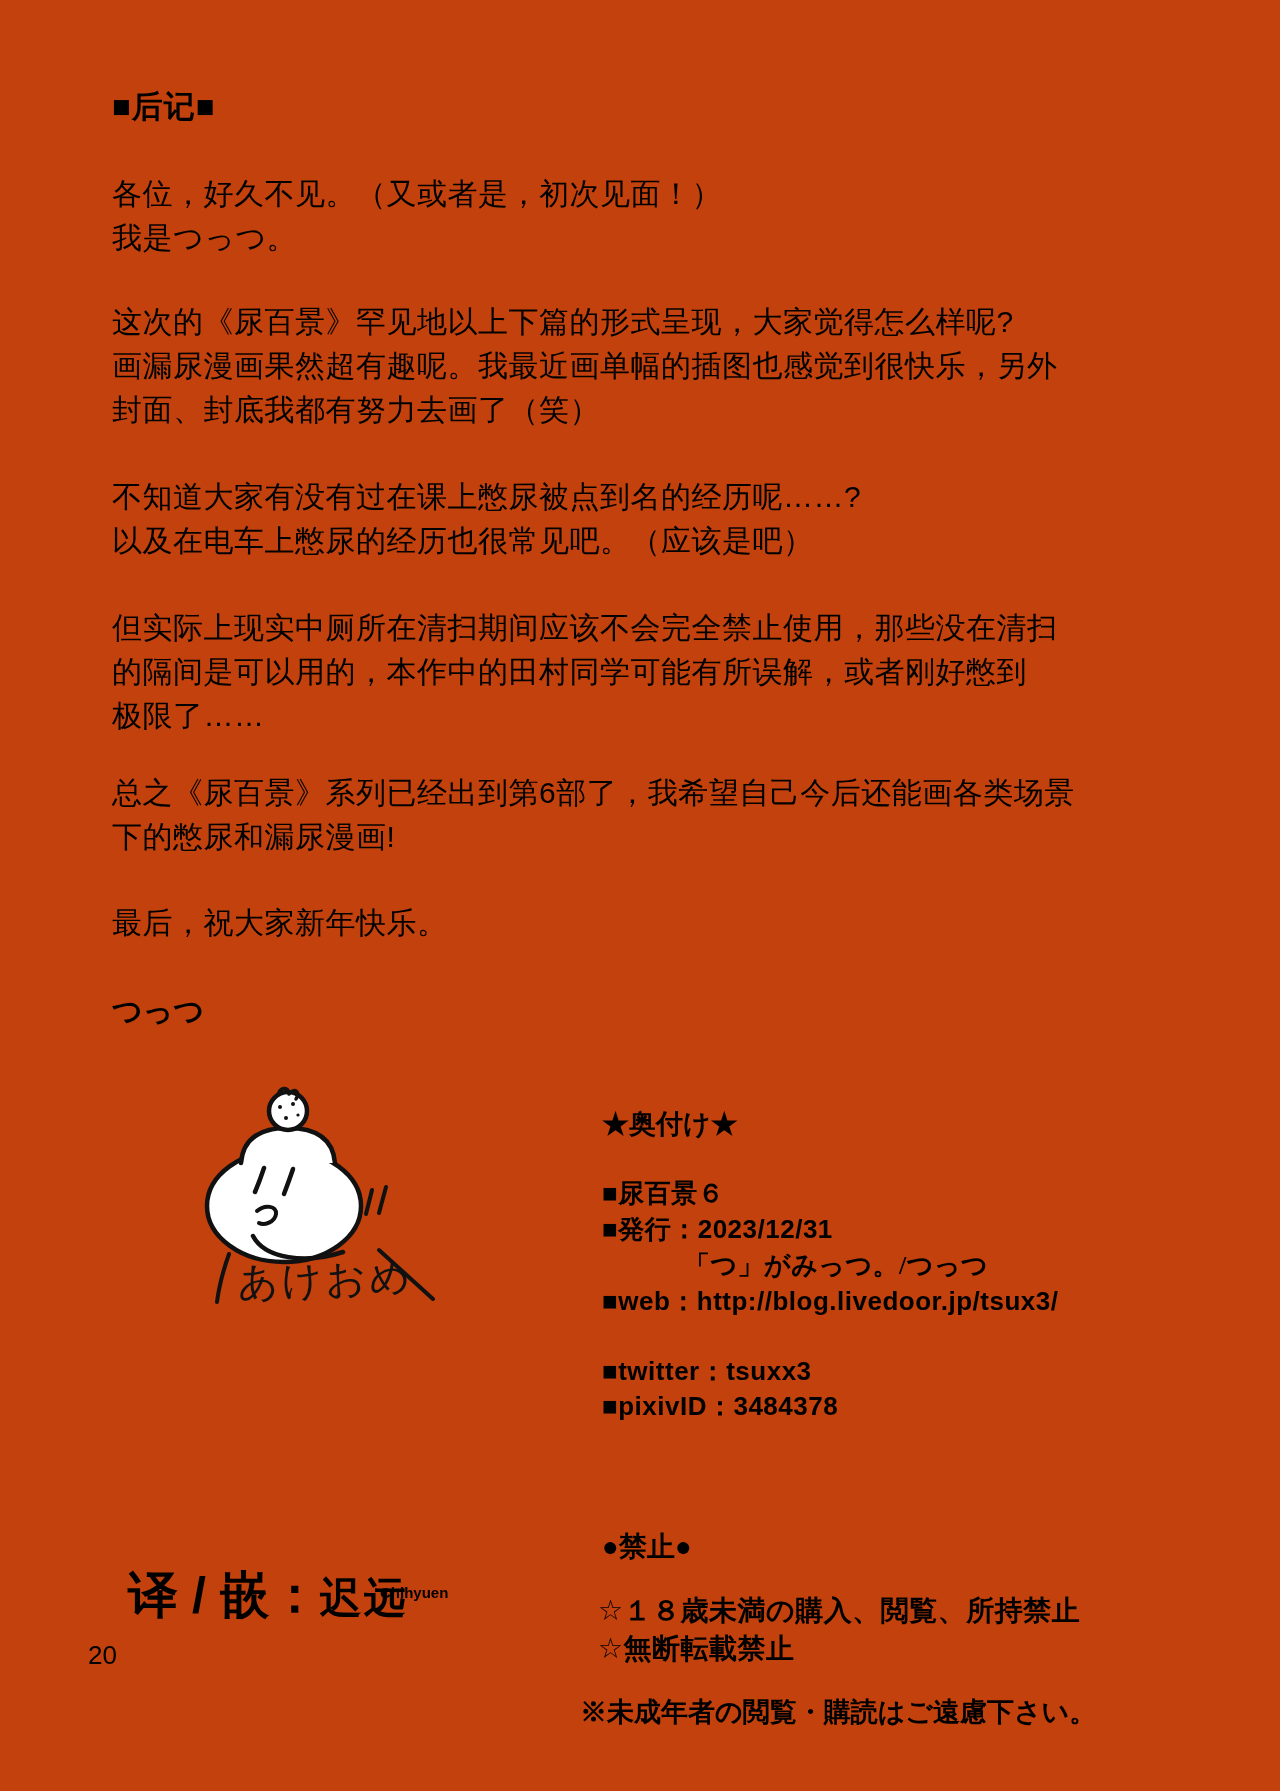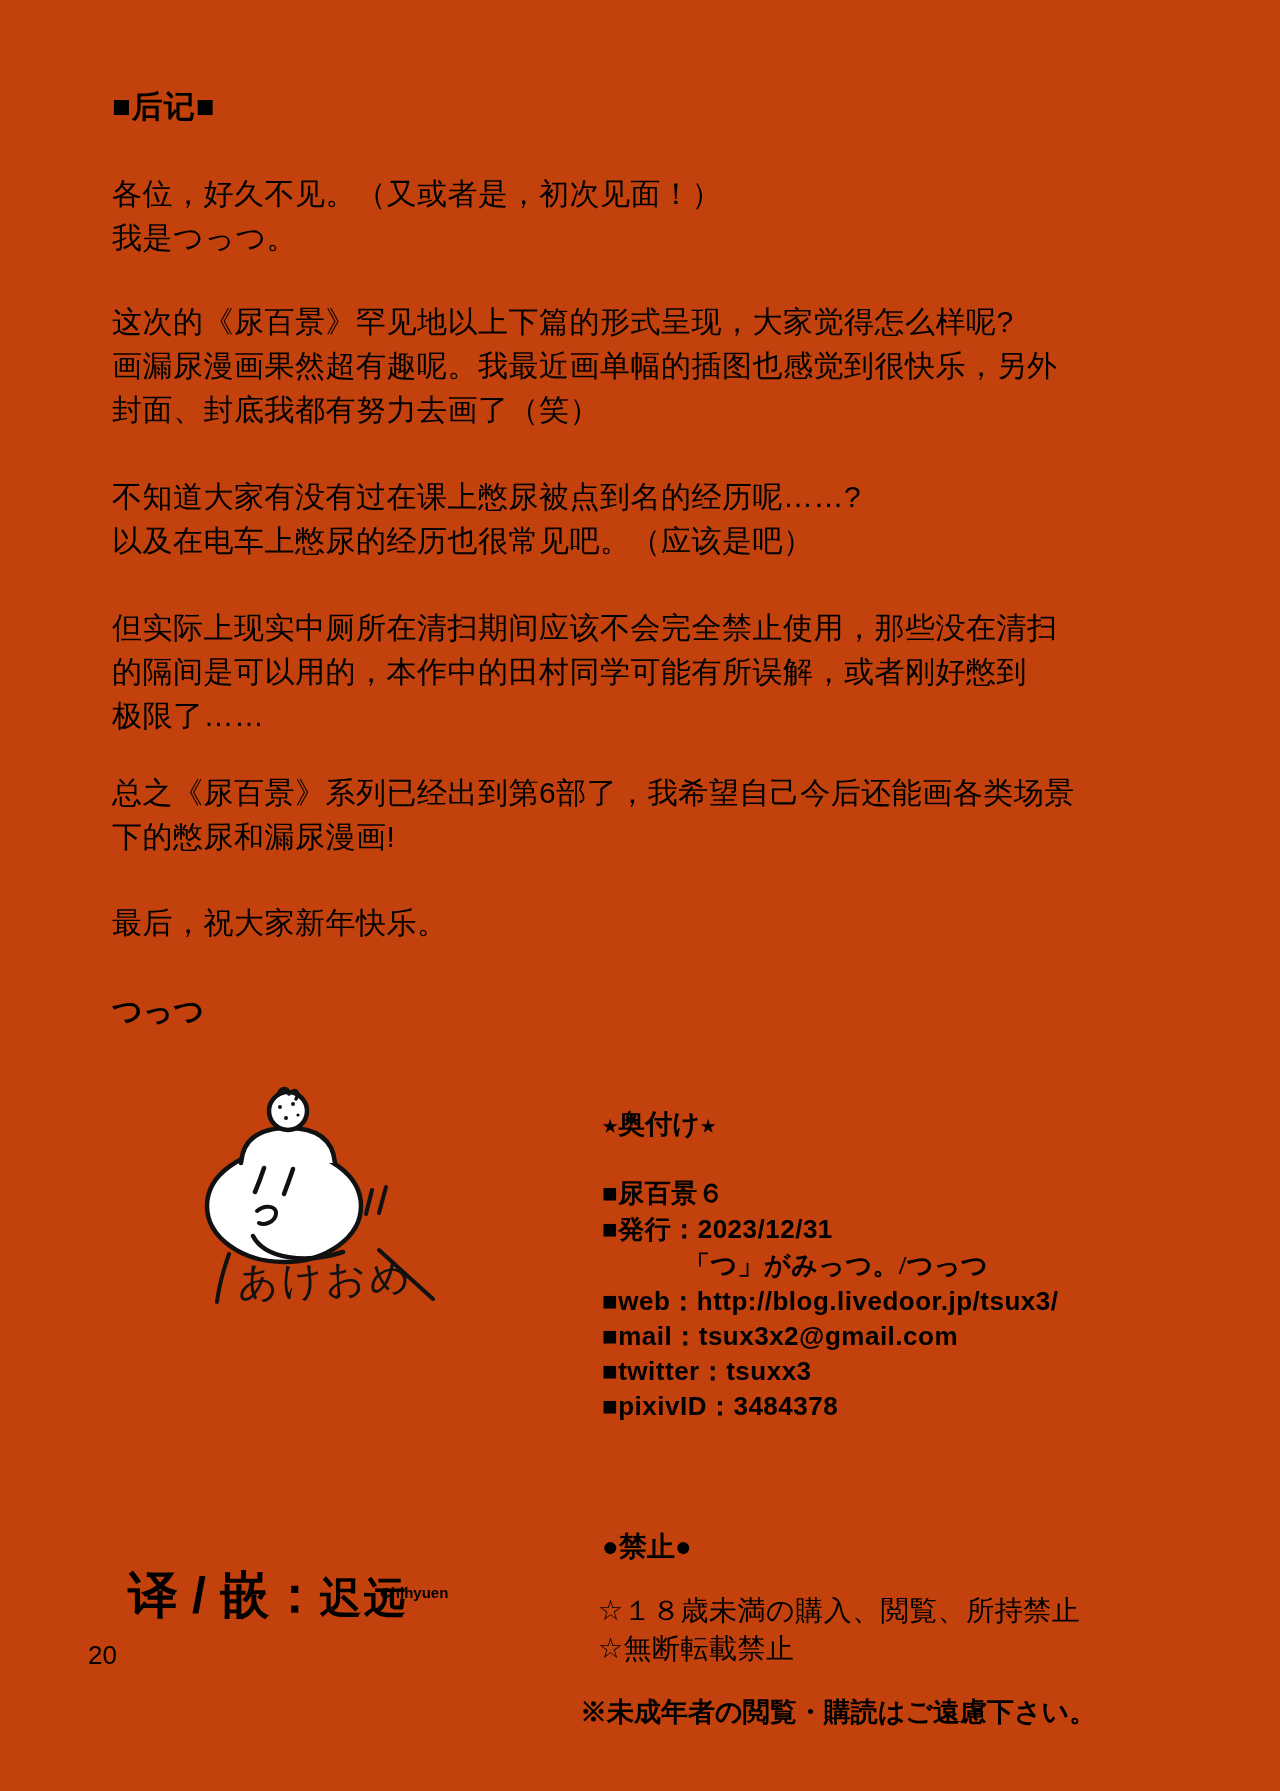--- a/index.html
+++ b/index.html
@@ -7,25 +7,25 @@
     position:relative;width:1280px;height:1791px;margin:0 auto;
     background:#c2410c;color:#000000;overflow:hidden;
     font-family:"Liberation Sans","DejaVu Sans",sans-serif;
   }
   .abs{position:absolute;white-space:nowrap;}
   .afterword-title{left:112px;top:86px;font-size:31px;font-weight:700;letter-spacing:1px;}
   .para{left:112px;font-size:30px;font-weight:400;line-height:44px;letter-spacing:0.5px;}
   .para .line{height:44px;}
   .signature{left:112px;font-size:30px;font-weight:600;}
   .col-line{left:602px;font-size:26px;font-weight:600;letter-spacing:0.5px;}
-  .col-header{left:602px;font-size:27px;font-weight:700;font-family:Liberation Mono, monospace;}
+  .col-header{left:602px;font-size:27px;font-weight:700;font-family:Liberation Serif, serif;}
   .col-serif{font-family:"Liberation Serif","DejaVu Serif",serif;font-weight:600;}
   .col-indent{left:684px;}
   .proh-header{left:602px;font-size:28px;font-weight:800;}
-  .proh-item{left:598px;font-size:28px;font-weight:400;letter-spacing:0.5px;}
+  .proh-item{left:598px;font-size:28px;font-weight:700;letter-spacing:0.5px;}
   .proh-note{left:580px;font-size:27px;font-weight:700;font-family:"Liberation Serif","DejaVu Serif",serif;}
   .credit-romaji{left:380px;top:1584px;font-size:15px;font-weight:700;}
   .credit-line{left:128px;top:1562px;}
   .credit-prefix{font-size:50px;font-weight:700;vertical-align:baseline;}
   .credit-name{font-size:42px;font-weight:900;letter-spacing:2px;vertical-align:baseline;text-align:center;}
   .page-number{left:88px;top:1640px;font-size:26px;font-weight:400;}
   .doodle{left:160px;top:1078px;width:320px;height:270px;}
   .doodle svg{display:block;width:100%;height:100%;}
 </style>
 </head>
@@ -100,21 +100,20 @@
       </g>
       <text x="78" y="218" font-size="40" letter-spacing="3" fill="#111111" transform="rotate(-2 78 218)" font-family="Liberation Sans, DejaVu Sans, sans-serif">あけおめ</text>
     </svg>
   </div>
 
   <div class="abs col-header" style="top:1106px">★奥付け★</div>
   <div class="abs col-line" style="top:1176px">■尿百景６</div>
   <div class="abs col-line" style="top:1212px">■発行：2023/12/31</div>
   <div class="abs col-line col-serif col-indent" style="top:1248px">「つ」がみっつ。/つっつ</div>
   <div class="abs col-line" style="top:1284px">■web：http://blog.livedoor.jp/tsux3/</div>
-  <div class="abs col-line" style="top:1319px">■mail：tsux3x2@gmail.com</div>
   <div class="abs col-line" style="top:1354px">■twitter：tsuxx3</div>
   <div class="abs col-line" style="top:1389px">■pixivID：3484378</div>
 
   <div class="abs proh-header" style="top:1528px">●禁止●</div>
   <div class="abs proh-item" style="top:1592px">☆１８歳未満の購入、閲覧、所持禁止</div>
   <div class="abs proh-item" style="top:1630px">☆無断転載禁止</div>
   <div class="abs proh-note" style="top:1694px">※未成年者の閲覧・購読はご遠慮下さい。</div>
 
   <div class="abs credit-romaji">Chihyuen</div>
   <div class="abs credit-line">

